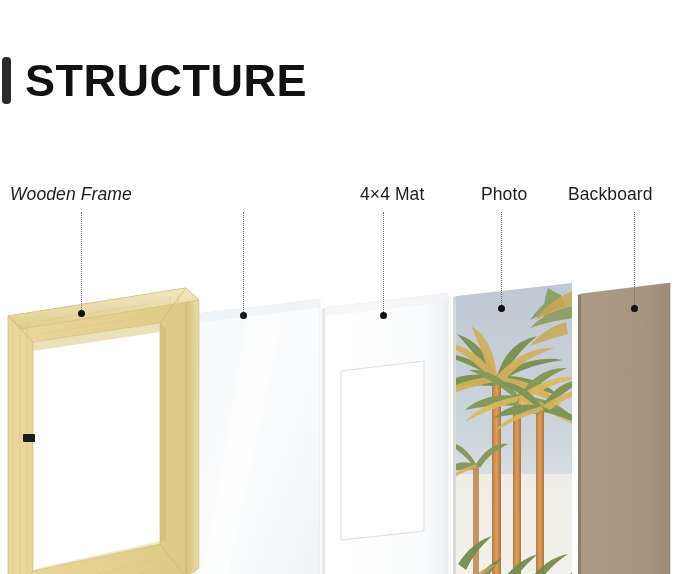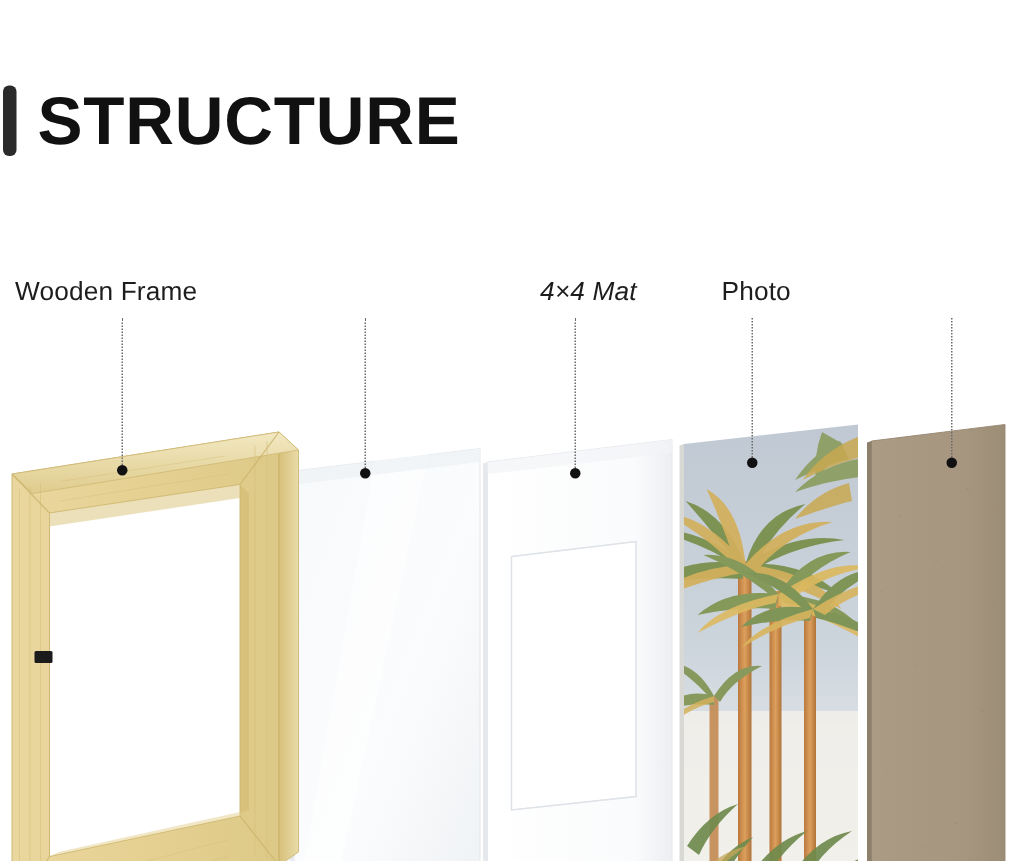--- a/index.html
+++ b/index.html
@@ -335,17 +335,18 @@
   </div>
   <div>
     <div class="leader" style="left:501px; top:168px; height:95px;"></div>
     <div class="leader-dot" style="left:497.5px; top:261px;"></div>
   </div>
   <div>
     <div class="leader" style="left:634px; top:168px; height:95px;"></div>
     <div class="leader-dot" style="left:630.5px; top:261px;"></div>
   </div>
 
-  <div class="label" style="left:10px; top:140px;">Wooden Frame</div>
-  <div class="label" style="left:360px; top:140px;font-style:italic;">4×4 Mat</div>
+  <div class="label" style="left:10px; top:140px;font-style:italic;">Wooden Frame</div>
+  <div class="label" style="left:360px; top:140px;">4×4 Mat</div>
   <div class="label" style="left:481px; top:140px;text-align:center;">Photo</div>
+  <div class="label" style="left:568px; top:140px;">Backboard</div>
 
 </div>
 
 </body></html>

